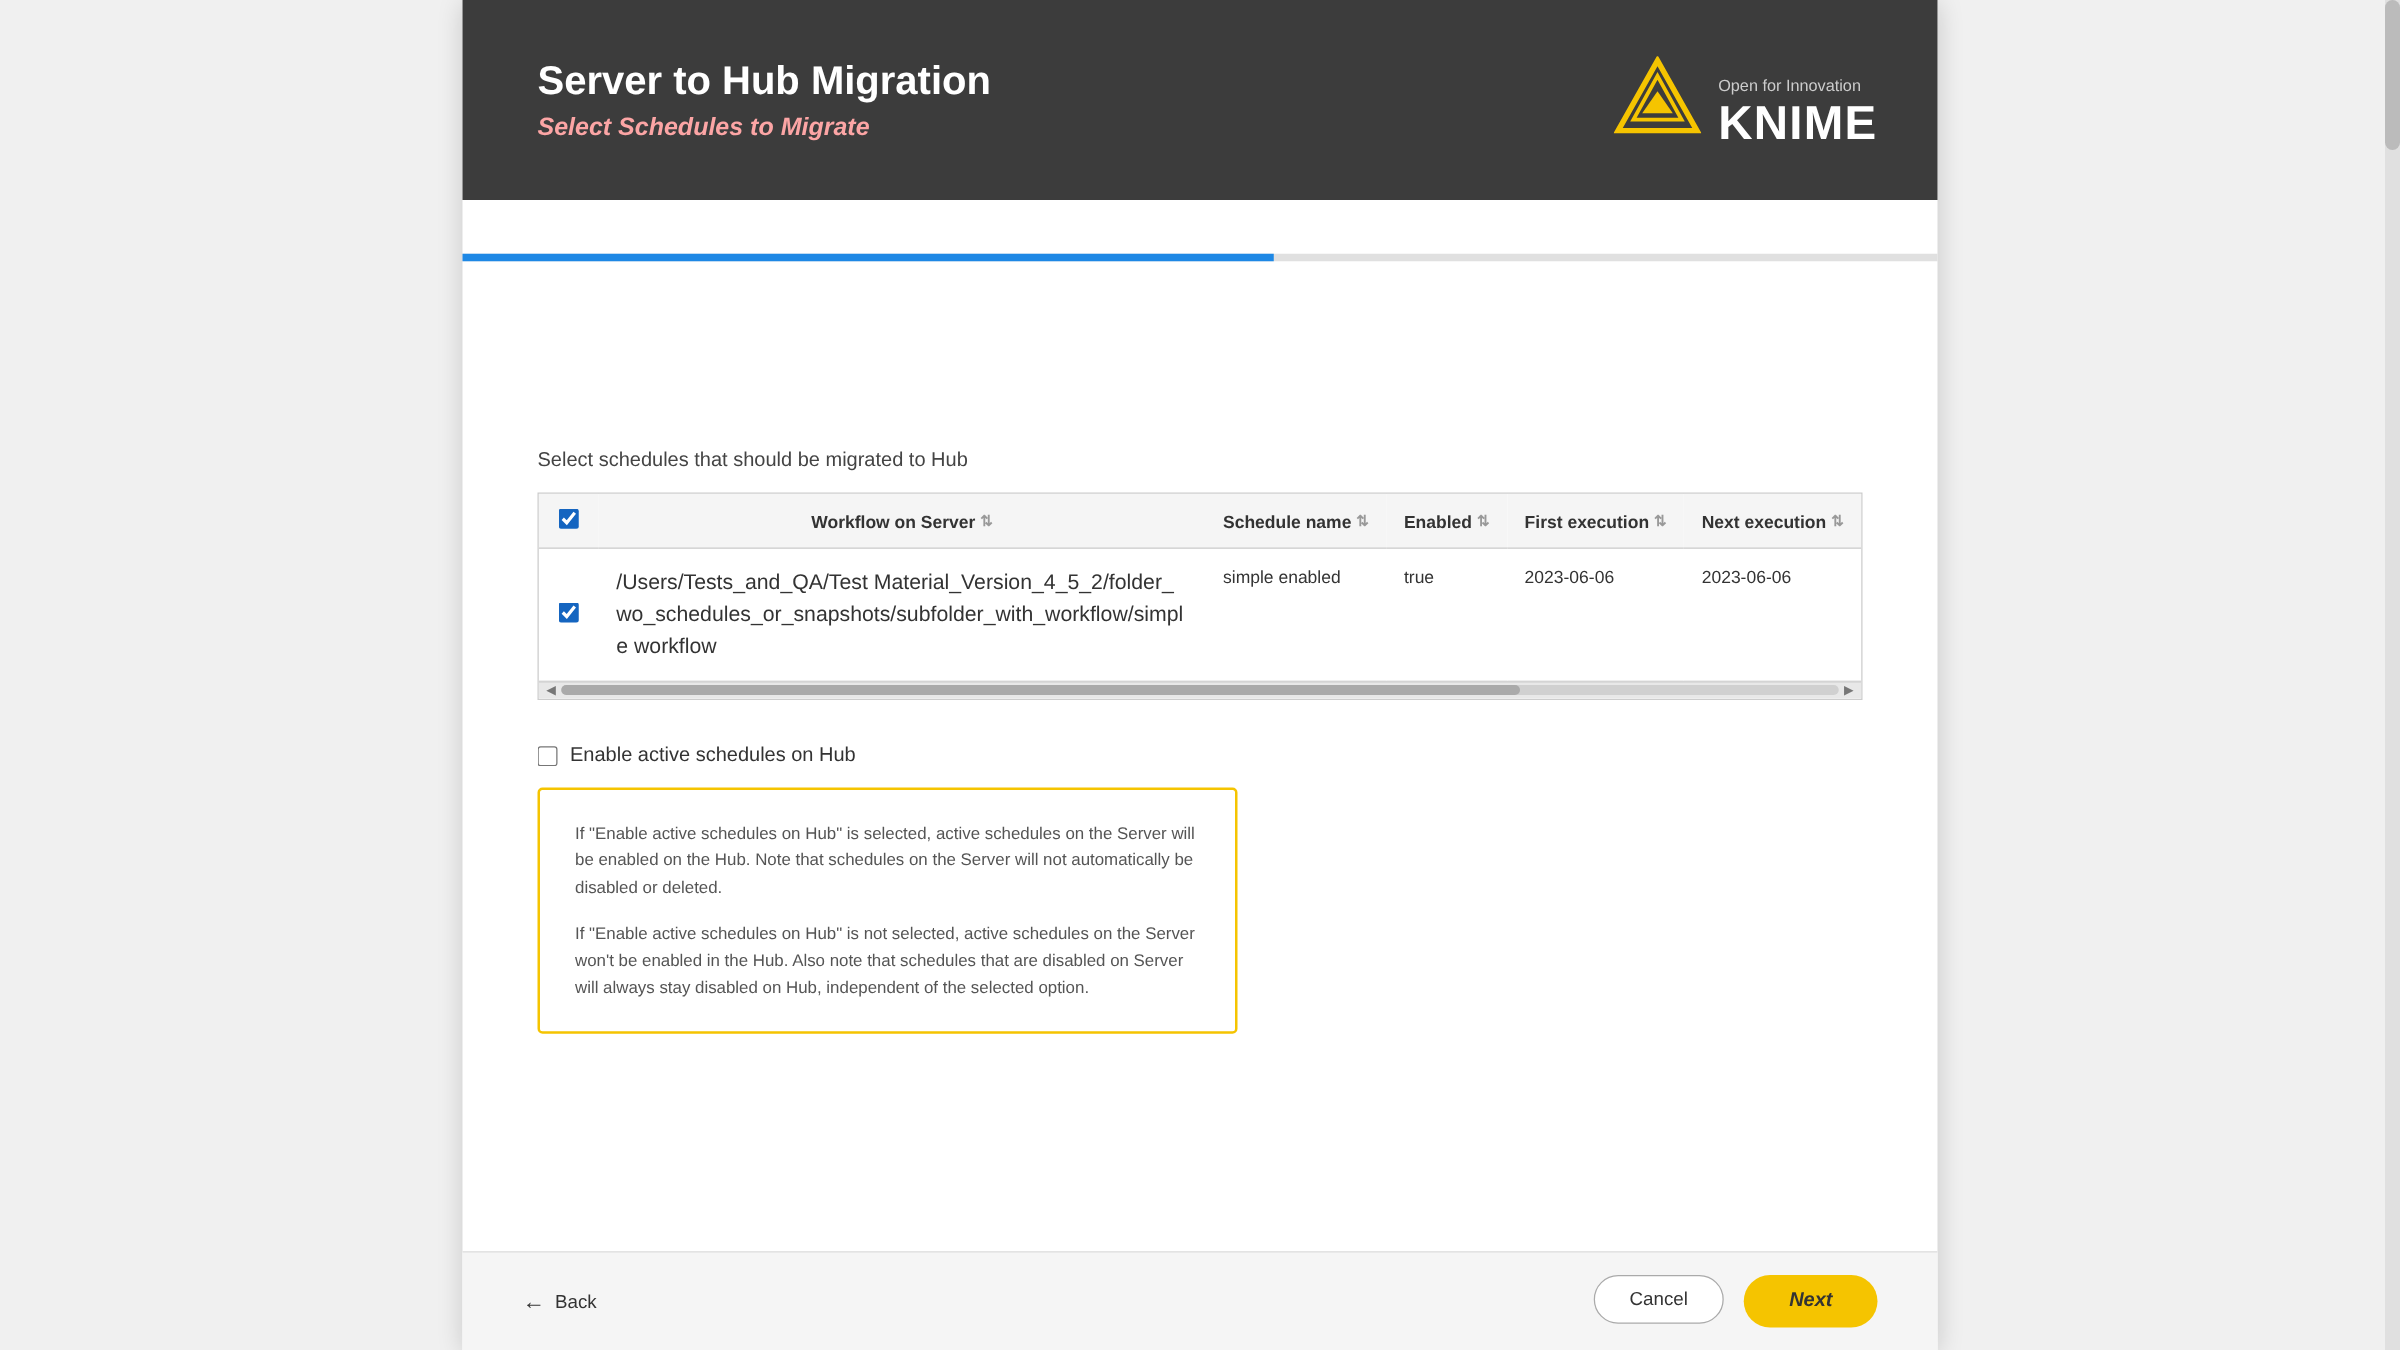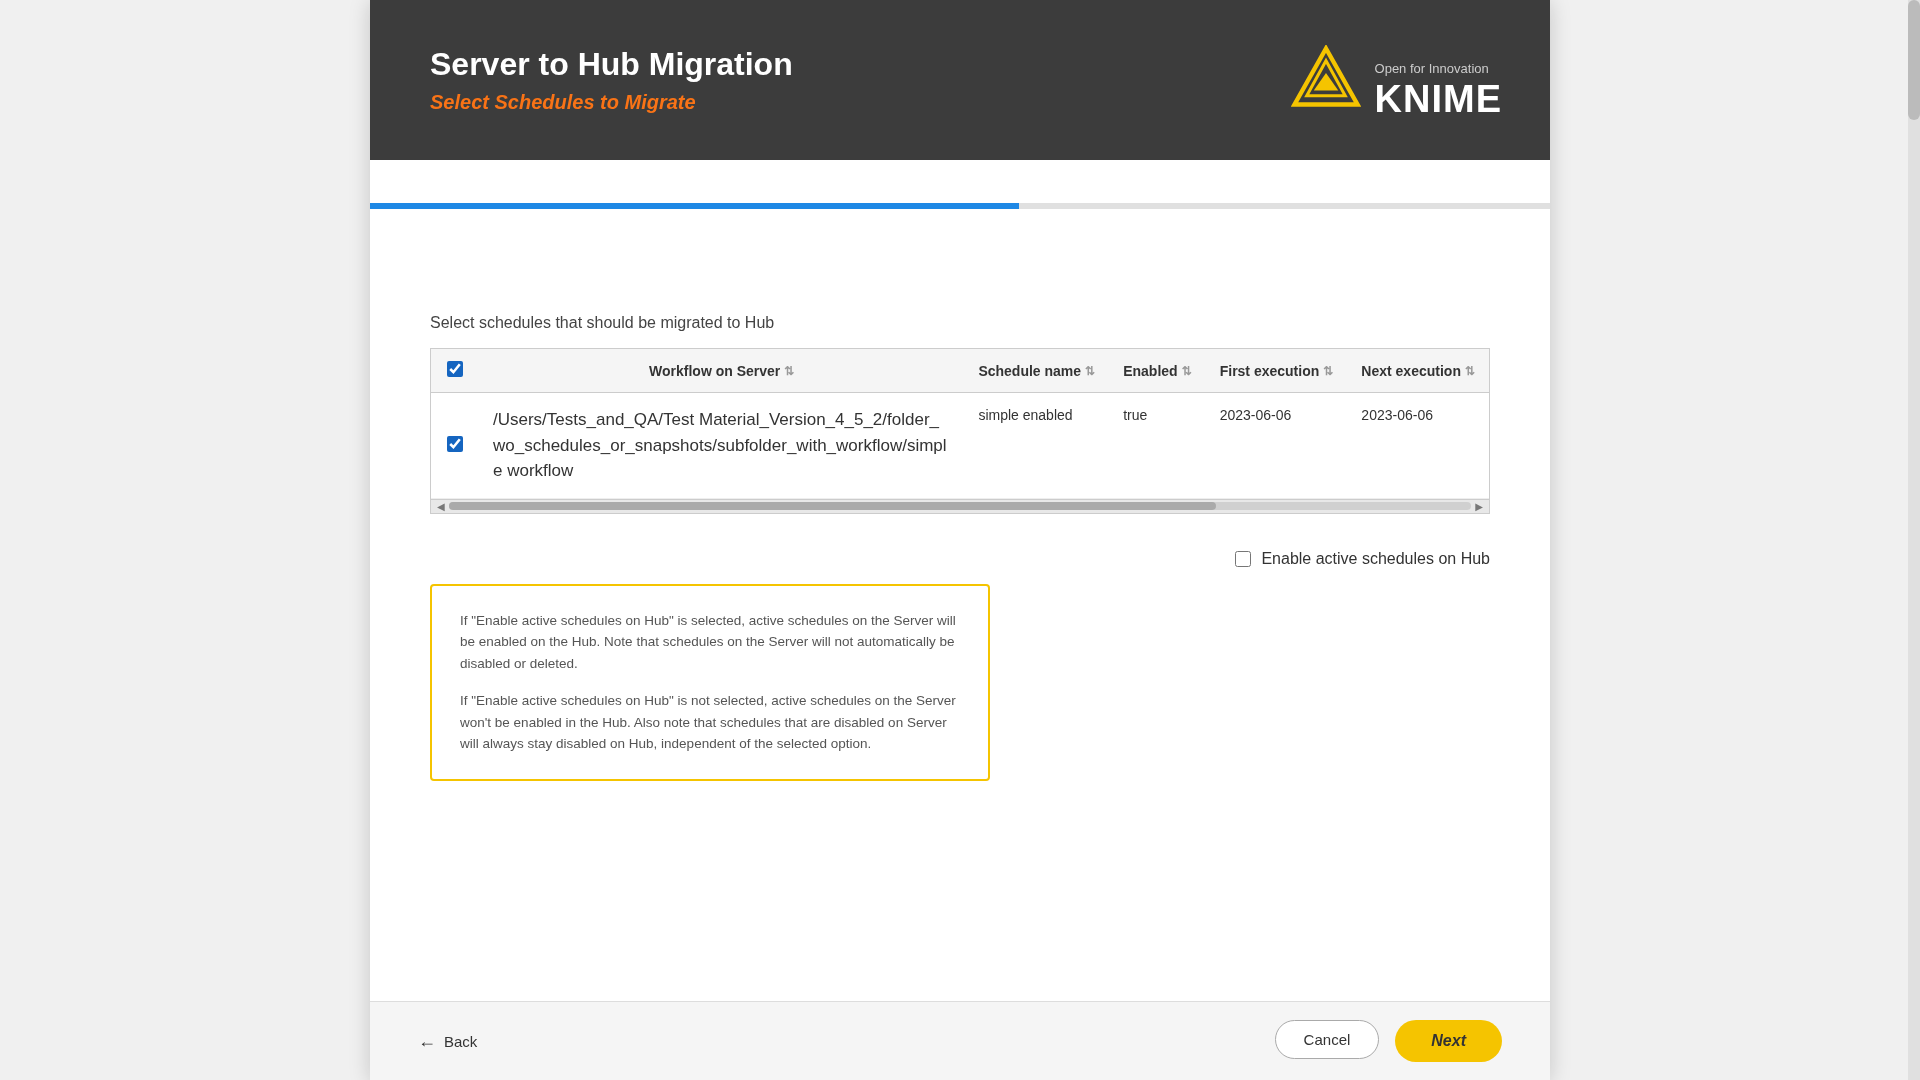--- a/index.html
+++ b/index.html
@@ -35,21 +35,21 @@
       min-height: 160px;
     }
     .header-left {}
     .header-title {
       color: #fff;
       font-size: 32px;
       font-weight: 700;
       margin-bottom: 8px;
     }
     .header-subtitle {
-      color: #f97316;
+      color: #fca5a5;
       font-size: 20px;
       font-style: italic;
       font-weight: 600;
     }
     .header-logo {
       display: flex;
       align-items: center;
       gap: 14px;
     }
     .logo-triangle {
@@ -84,20 +84,21 @@
       background: #1e88e5;
       width: 55%;
     }
 
     
     .main-content {
       flex: 1;
       padding: 62px 60px 20px 60px;
       display: flex;
       flex-direction: column;
+      margin-top: 46px;
     }
 
     .section-label {
       font-size: 16px;
       color: #444;
       margin-bottom: 16px;
       font-weight: 400;
     }
 
     
@@ -198,21 +199,20 @@
     }
     .enable-label {
       display: flex;
       align-items: center;
       gap: 10px;
       font-size: 16px;
       color: #333;
       font-weight: 500;
       margin-bottom: 16px;
       cursor: pointer;
-      justify-content: flex-end;
     }
     .enable-label input[type="checkbox"] {
       width: 16px;
       height: 16px;
     }
 
     .info-box {
       border: 2px solid #f5c400;
       border-radius: 4px;
       padding: 24px 28px;

